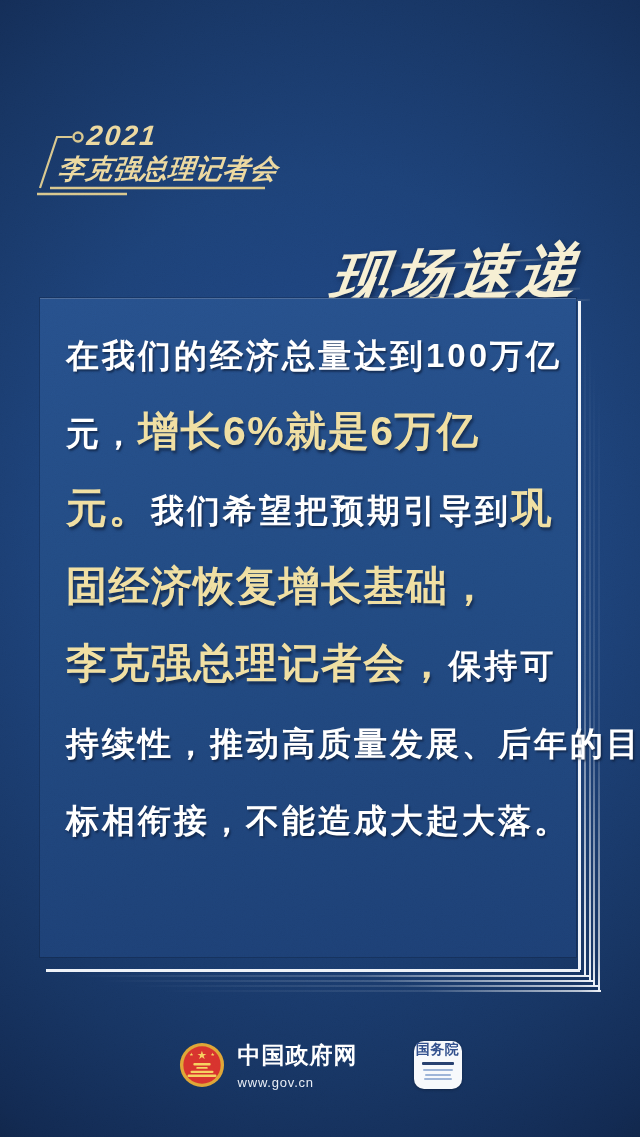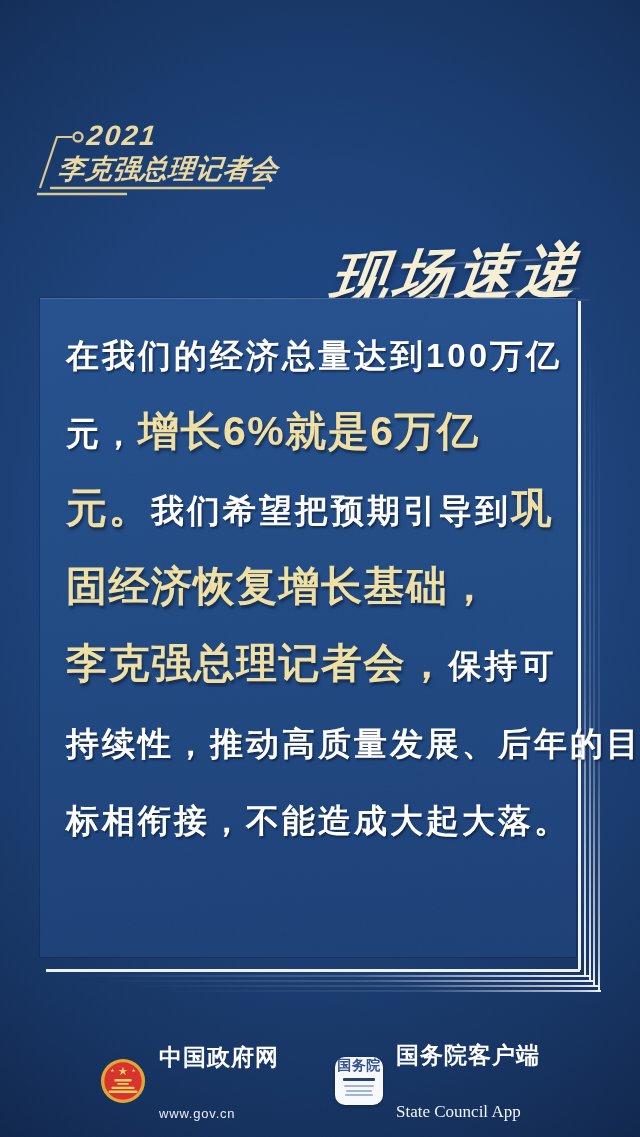--- a/index.html
+++ b/index.html
@@ -79,21 +79,21 @@
               text-shadow:1.5px 2px 2px rgba(9,21,46,.6); }
   .qline .g { font-size:41px; color:#f0dfa2; letter-spacing:1.5px;
               text-shadow:1.5px 2.5px 2.5px rgba(9,21,46,.55); }
 
   
   .footer {
     position:absolute; left:0; top:1040px; width:640px;
     display:flex; justify-content:center; align-items:center; gap:56px;
   }
   .logo-group { display:flex; align-items:center; gap:13px; }
-  .logo-texts { display:flex; flex-direction:column;gap:29px; }
+  .logo-texts { display:flex; flex-direction:column; }
   .logo-name { font-size:23px; font-weight:700; color:#ffffff; letter-spacing:1px; white-space:nowrap; }
   .logo-sub  { font-size:13px; color:#e9eef6; letter-spacing:.8px; margin-top:4px; }
   .logo-sub-serif { font-family:"Liberation Serif", serif; font-size:17px; color:#f2f5fa; margin-top:2px; white-space:nowrap; }
   .app-icon {
     width:48px; height:48px; background:#f7f9fc; border-radius:10px;
     display:flex; flex-direction:column; align-items:center; box-shadow:0 1px 3px rgba(5,15,35,.4);
   }
   .app-icon-text { color:#33518e; font-weight:800; font-size:14px; letter-spacing:.5px;font-family:Liberation Serif, serif; }
   .app-icon-bar  { width:32px; height:3px; background:#27406f; margin-top:3px; border-radius:1px; }
   .app-icon-lines { display:flex; flex-direction:column; gap:2.5px; margin-top:4px; align-items:center; }
@@ -184,24 +184,20 @@
     <div class="logo-group">
       <div class="app-icon">
         <div class="app-icon-text">国务院</div>
         <div class="app-icon-bar"></div>
         <div class="app-icon-lines">
             <i></i>
             <i></i>
             <i></i>
           </div>
       </div>
-      <div class="logo-texts">
-        <div class="logo-name">国务院客户端</div>
-        <div class="logo-sub-serif">State Council App</div>
-      </div>
     </div>
   </div>
 
   <svg class="noise" width="640" height="1137">
     <filter id="grain">
         <feTurbulence type="fractalNoise" baseFrequency="0.9" numOctaves="2" stitchTiles="stitch"></feTurbulence>
         <feColorMatrix type="saturate" values="0"></feColorMatrix>
       </filter>
     <rect width="640" height="1137" filter="url(#grain)" opacity="0.06"></rect>
   </svg>

